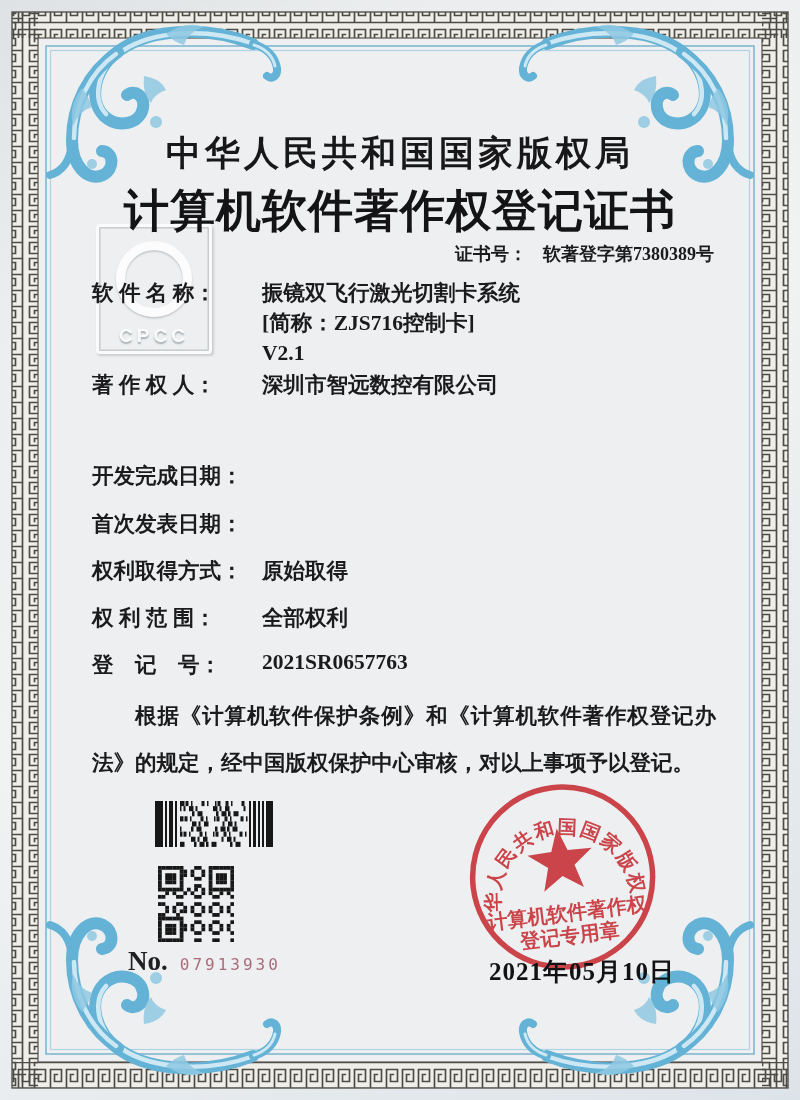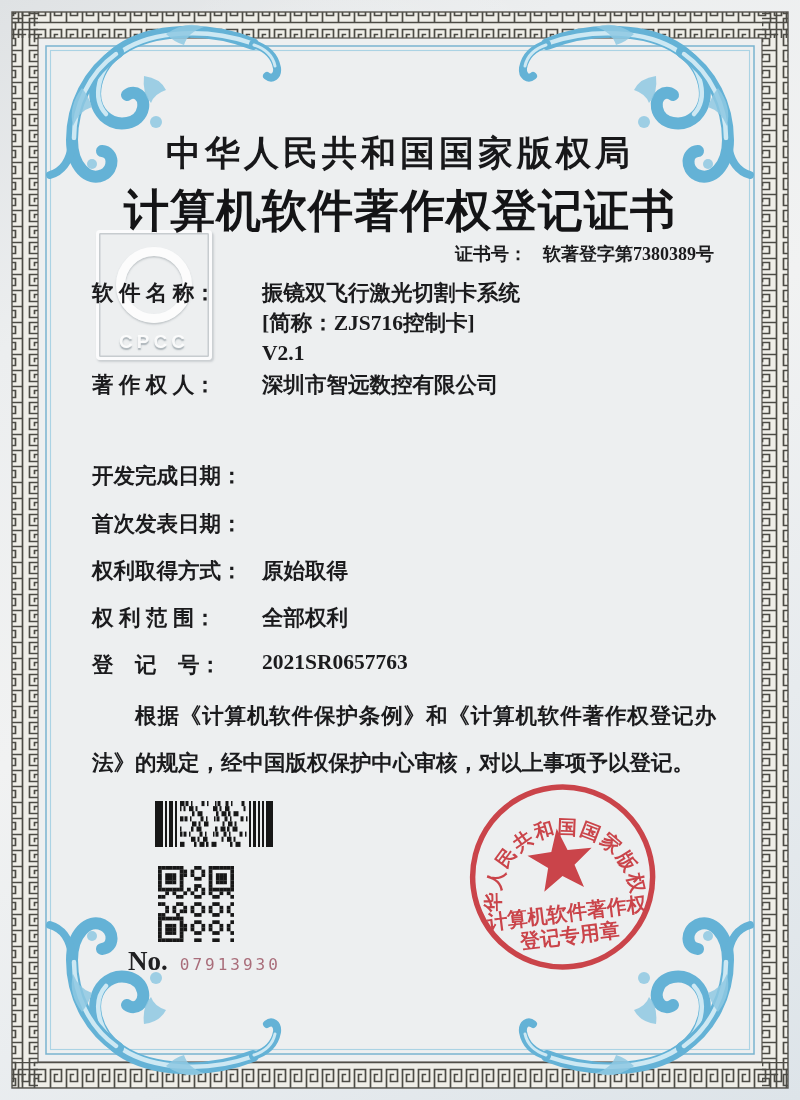--- a/index.html
+++ b/index.html
@@ -16,21 +16,21 @@
   }
   .frame{position:absolute;left:0;top:0;}
   
   .fb{fill:none;stroke:#64b2d6;stroke-width:12;stroke-linecap:round;}
   .fh{fill:none;stroke:#cde8f3;stroke-width:4.5;stroke-linecap:round;}
   .fb2{fill:none;stroke:#64b2d6;stroke-width:8;stroke-linecap:round;}
   .fh2{fill:none;stroke:#cde8f3;stroke-width:3;stroke-linecap:round;}
   .leaf{fill:#8ec8e2;opacity:.85;}
   
   .emboss{
-    position:absolute;left:96px;top:230px;width:110px;height:124px;z-index:1;
+    position:absolute;left:96px;top:224px;width:110px;height:124px;z-index:1;
     border:3px solid rgba(255,255,255,.9);border-radius:4px;opacity:.85;
     box-shadow:inset 0 0 0 1.5px rgba(150,158,164,.5), 1.5px 2px 2px rgba(148,156,162,.45);
   }
   .emboss .ring{
     width:58px;height:58px;margin:14px auto 8px;border-radius:50%;
     border:9px solid rgba(255,255,255,.95);
     box-shadow:0 1.5px 2px rgba(148,156,162,.6), inset 0 1.5px 2px rgba(148,156,162,.6);
   }
   .emboss .etext{
     text-align:center;font-family:"Liberation Sans","DejaVu Sans",sans-serif;
@@ -464,14 +464,15 @@
     </defs>
     <circle cx="97" cy="97" r="90" fill="none" stroke-width="5.5" stroke="#c8383e"></circle>
     <text font-size="19.5" letter-spacing="2" fill="#c8383e">
       <textPath href="#sealArc" startOffset="50%" text-anchor="middle">中华人民共和国国家版权局</textPath>
     </text>
     <polygon points="97,48 105.2,70.7 129.3,71.5 110.3,86.3 117,109.5 97,96 77,109.5 83.7,86.3 64.7,71.5 88.8,70.7" fill="#c8383e"></polygon>
     <text x="97" y="140" text-anchor="middle" font-size="20" fill="#c8383e">计算机软件著作权</text>
     <text x="97" y="163" text-anchor="middle" font-size="20" fill="#c8383e">登记专用章</text>
   </svg>
 
+  <div class="issue-date">2021年05月10日</div>
 
 </div>
 
 </body></html>

